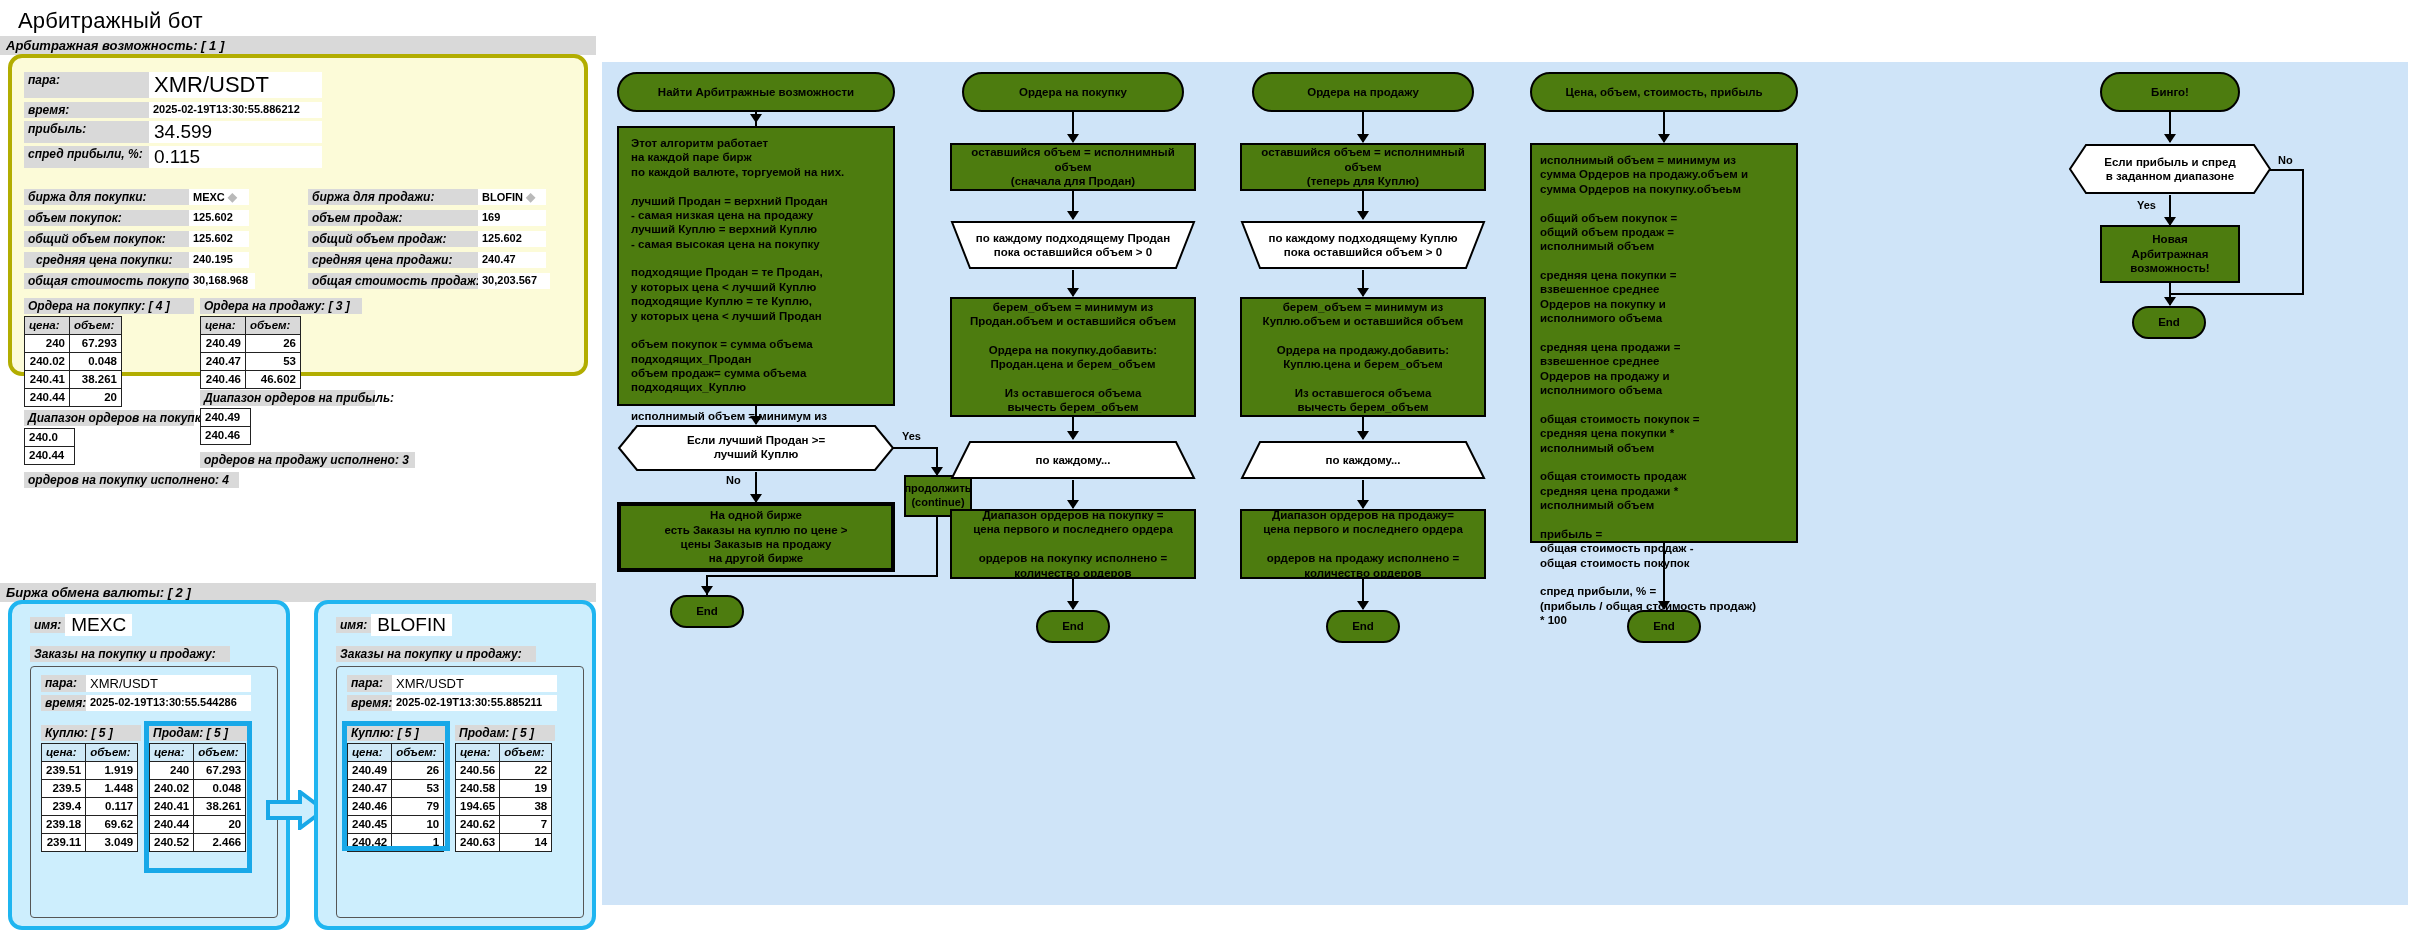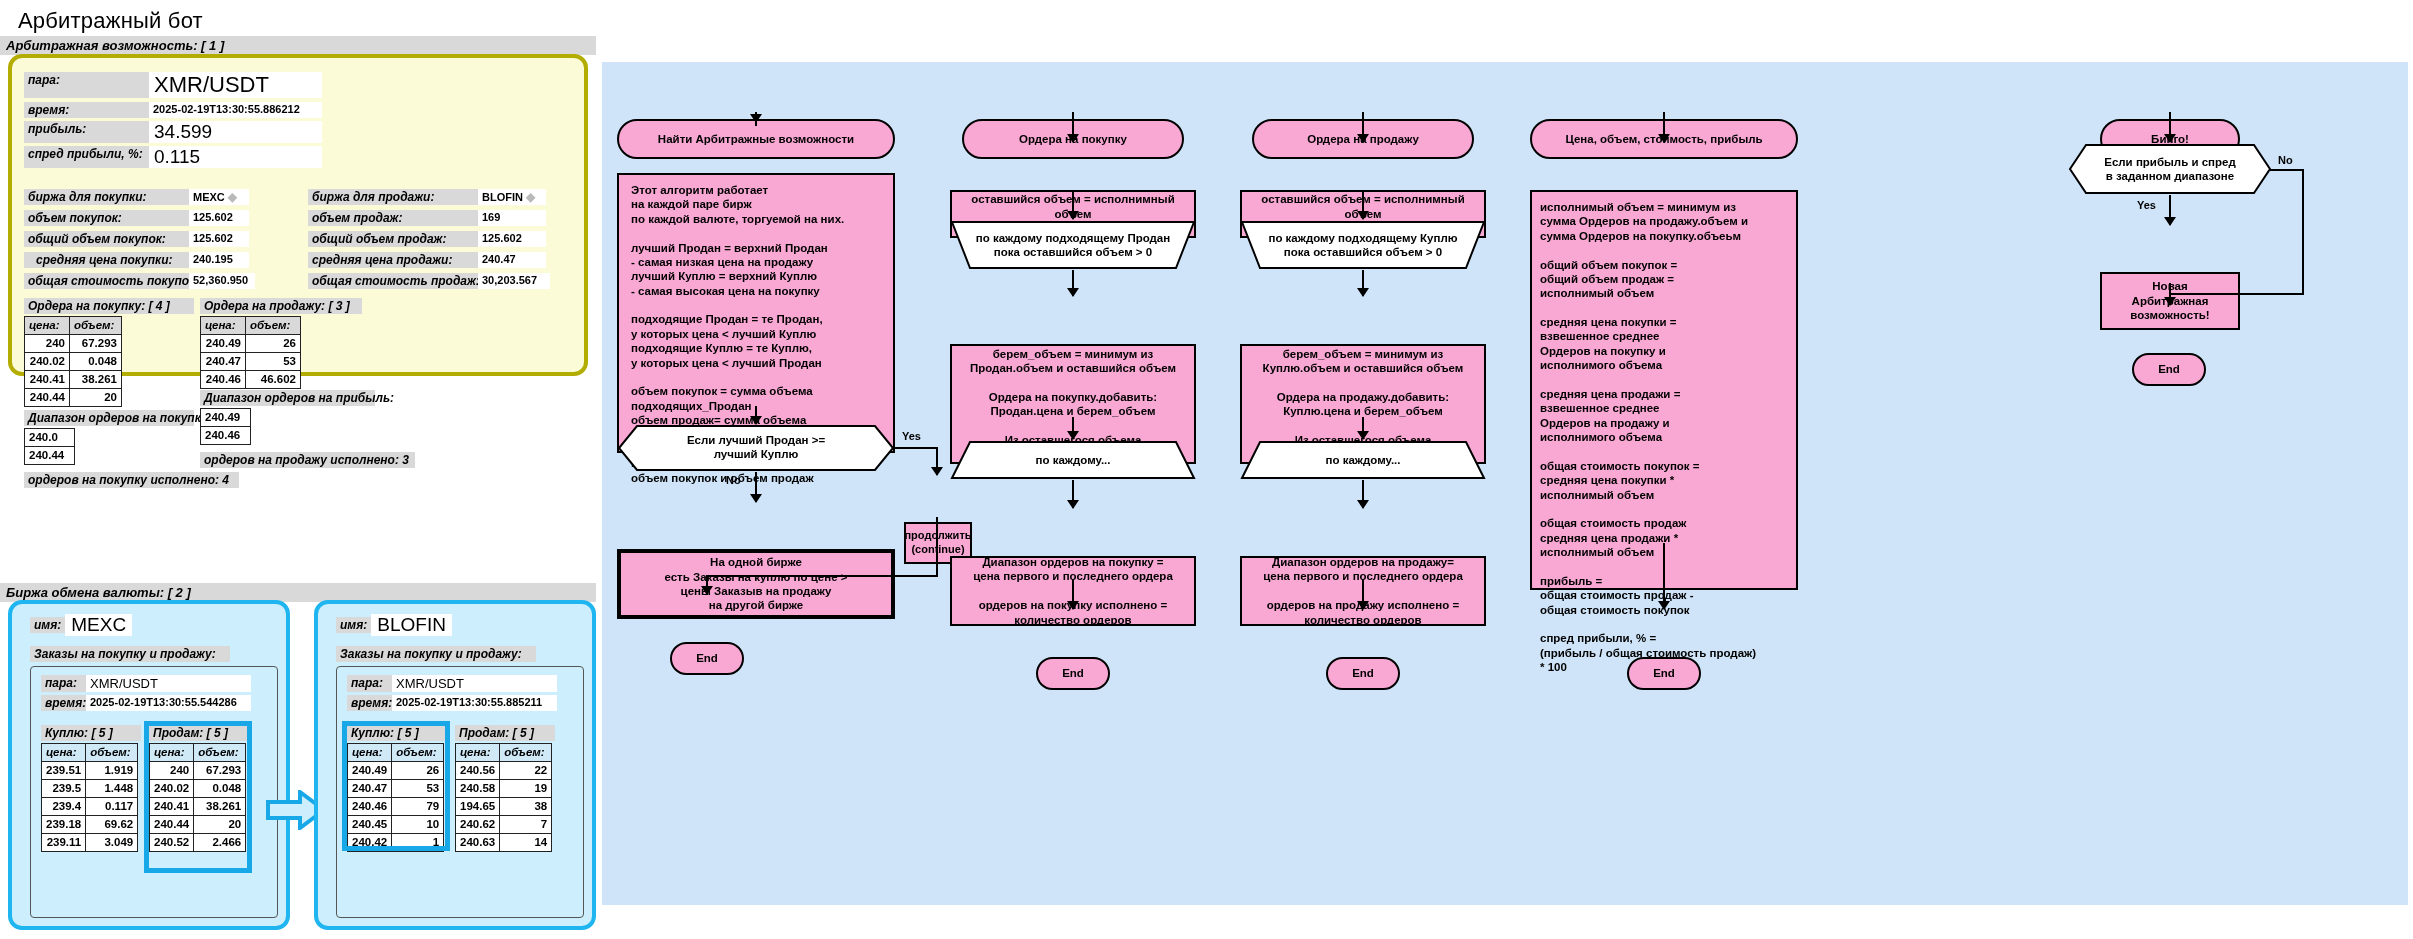--- a/index.html
+++ b/index.html
@@ -85,21 +85,21 @@
     text-align:left;
   }
   table.ot.blue th { background:#cfe9f7; }
   
   .flow {
     position:absolute;
     left:602px; top:62px;
     width:1806px; height:843px;
     background:#cfe4f8;
   }
-  .node { position:absolute; background:#f9a8d4; border:2px solid #000;margin-top:47px; }
+  .node { position:absolute; background:#4d7c0f; border:2px solid #000; }
   .node.round { border-radius:26px; }
   .node .txt {
     width:100%; height:100%;
     display:flex; align-items:center; justify-content:center;
     text-align:center;
     font-weight:bold; font-size:11.5px; line-height:1.25;
     padding:2px 6px;
     white-space:pre-line;
   }
   .node.proc .txt { justify-content:flex-start; text-align:left; }
@@ -158,21 +158,21 @@
   <div class="row" style="left:12px; top:173px;">
     <span class="lbl" style="width:165px;">общий объем покупок:</span>
     <span class="val small" style="width:60px;">125.602</span>
   </div>
   <div class="row" style="left:12px; top:194px;">
     <span class="lbl" style="width:165px;padding-left:12px;">средняя цена покупки:</span>
     <span class="val small" style="width:60px;">240.195</span>
   </div>
   <div class="row" style="left:12px; top:215px;">
     <span class="lbl" style="width:165px;">общая стоимость покупок:</span>
-    <span class="val small" style="width:66px;">52,360.950</span>
+    <span class="val small" style="width:66px;">30,168.968</span>
   </div>
 
   <div class="row" style="left:296px; top:131px;">
     <span class="lbl" style="width:170px;">биржа для продажи:</span>
     <span class="val small" style="width:68px;"><span>BLOFIN</span> <span class="dot">◆</span></span>
   </div>
   <div class="row" style="left:296px; top:152px;">
     <span class="lbl" style="width:170px;">объем продаж:</span>
     <span class="val small" style="width:68px;">169</span>
   </div>

